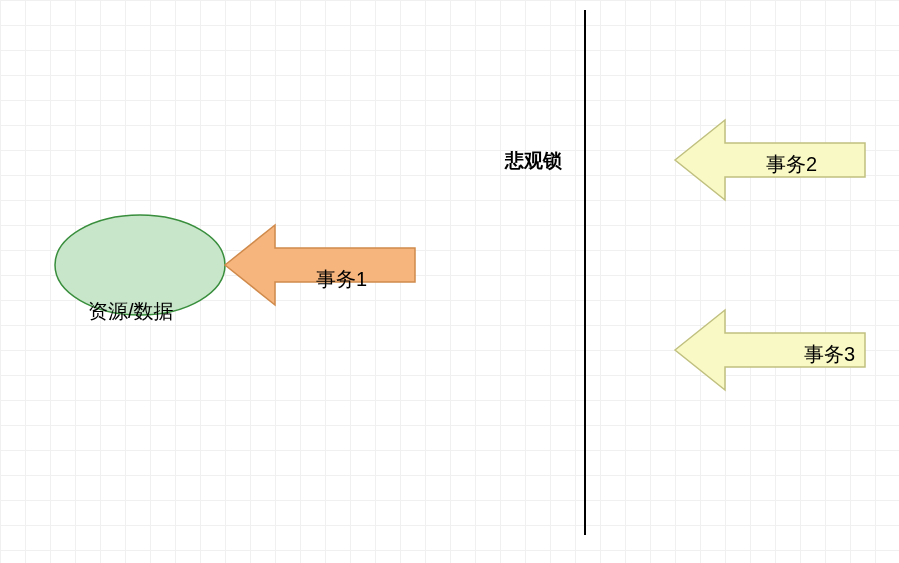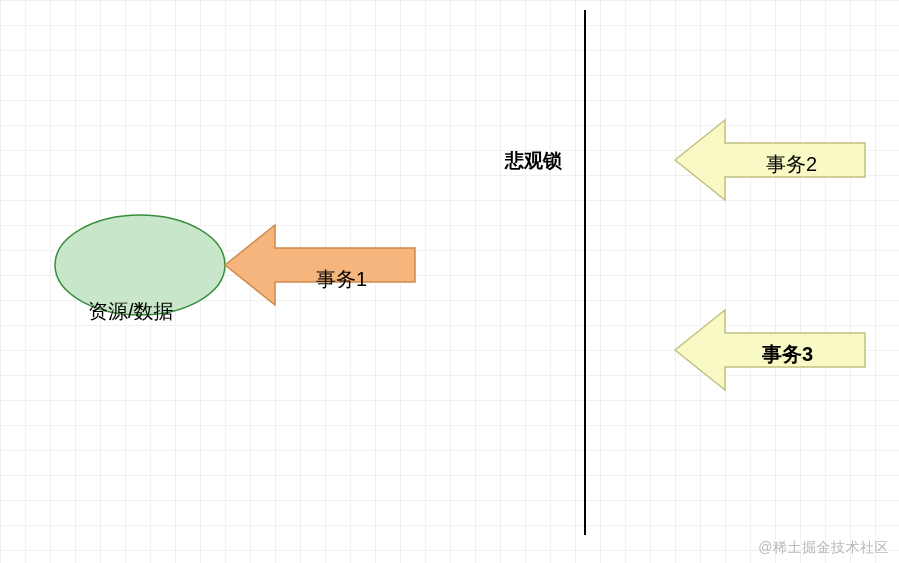--- a/index.html
+++ b/index.html
@@ -61,17 +61,16 @@
   </svg>
 
   <div class="label title-label" style="left:505px; top:148px;">悲观锁</div>
 
   <div class="label" style="left:88px; top:256px;margin-top:42px;">资源/数据</div>
 
   <div class="label" style="left:316px; top:256px;margin-top:10px;">事务1</div>
 
   <div class="label" style="left:766px; top:151px;">事务2</div>
 
-  <div class="label" style="left:762px; top:341px;font-weight:bold;">事务3</div>
+  <div class="label" style="left:804px; top:341px;">事务3</div>
 
-  <div class="watermark">@稀土掘金技术社区</div>
 
 </div>
 
 </body></html>

